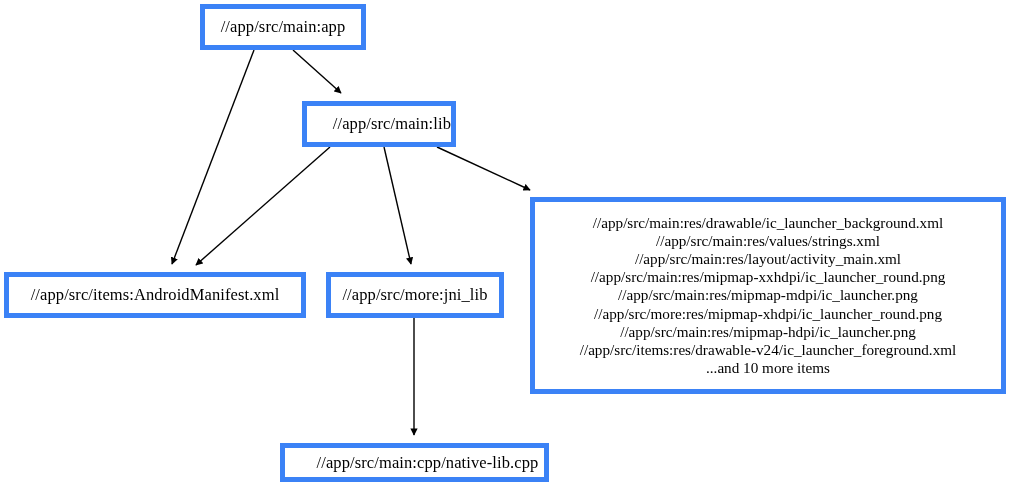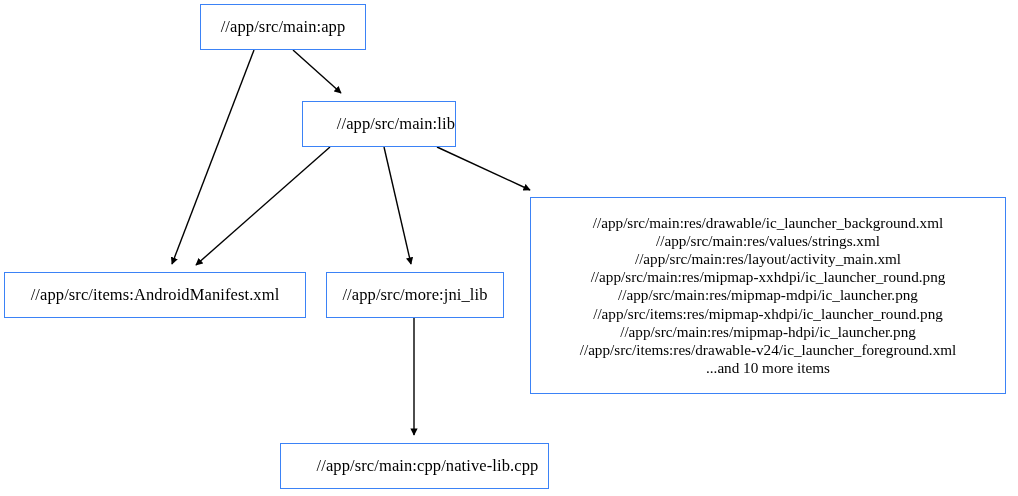--- a/index.html
+++ b/index.html
@@ -25,38 +25,38 @@
   svg.edge-layer {
     position: absolute;
     left: 0; top: 0;
     width: 1018px;
     height: 496px;
     pointer-events: none;
   }
   .node {
     position: absolute;
     box-sizing: border-box;
-    border: 1px solid #3b82f6;
+    border: 5px solid #3b82f6;
     background: #ffffff;
     display: flex;
     align-items: center;
     justify-content: center;
     text-align: center;
     white-space: nowrap;
   }
   .node .node-label {
     font-size: 16.5px;
     line-height: 1.05;
     letter-spacing: 0.1px;
   }
   .node-app   { left: 200px; top: 4px;   width: 166px; height: 46px; }
   .node-lib   { left: 302px; top: 101px; width: 154px; height: 46px; justify-content: flex-end; }
   .node-manifest { left: 4px;   top: 272px; width: 302px; height: 46px; }
   .node-jni   { left: 326px; top: 272px; width: 178px; height: 46px; }
-  .node-cpp   { left: 280px; top: 443px; width: 269px; height: 46px; padding-left: 26px; }
+  .node-cpp   { left: 280px; top: 443px; width: 269px; height: 39px; padding-left: 26px; }
 
   .node-res {
     left: 530px; top: 197px; width: 476px; height: 197px;
     flex-direction: column;
     justify-content: center;
     align-items: center;
     padding: 2px 16px;
   }
   .node-res .res-line {
     font-size: 15.2px;
@@ -121,19 +121,19 @@
   <div class="node node-cpp">
     <span class="node-label">//app/src/main:cpp/native-lib.cpp</span>
   </div>
 
   <div class="node node-res">
     <span class="res-line">//app/src/main:res/drawable/ic_launcher_background.xml</span>
     <span class="res-line">//app/src/main:res/values/strings.xml</span>
     <span class="res-line">//app/src/main:res/layout/activity_main.xml</span>
     <span class="res-line">//app/src/main:res/mipmap-xxhdpi/ic_launcher_round.png</span>
     <span class="res-line">//app/src/main:res/mipmap-mdpi/ic_launcher.png</span>
-    <span class="res-line">//app/src/items:res/mipmap-xhdpi/ic_launcher_round.png</span>
+    <span class="res-line">//app/src/more:res/mipmap-xhdpi/ic_launcher_round.png</span>
     <span class="res-line">//app/src/main:res/mipmap-hdpi/ic_launcher.png</span>
     <span class="res-line">//app/src/items:res/drawable-v24/ic_launcher_foreground.xml</span>
     <span class="res-line">...and 10 more items</span>
   </div>
 
 </div>
 
 </body></html>

